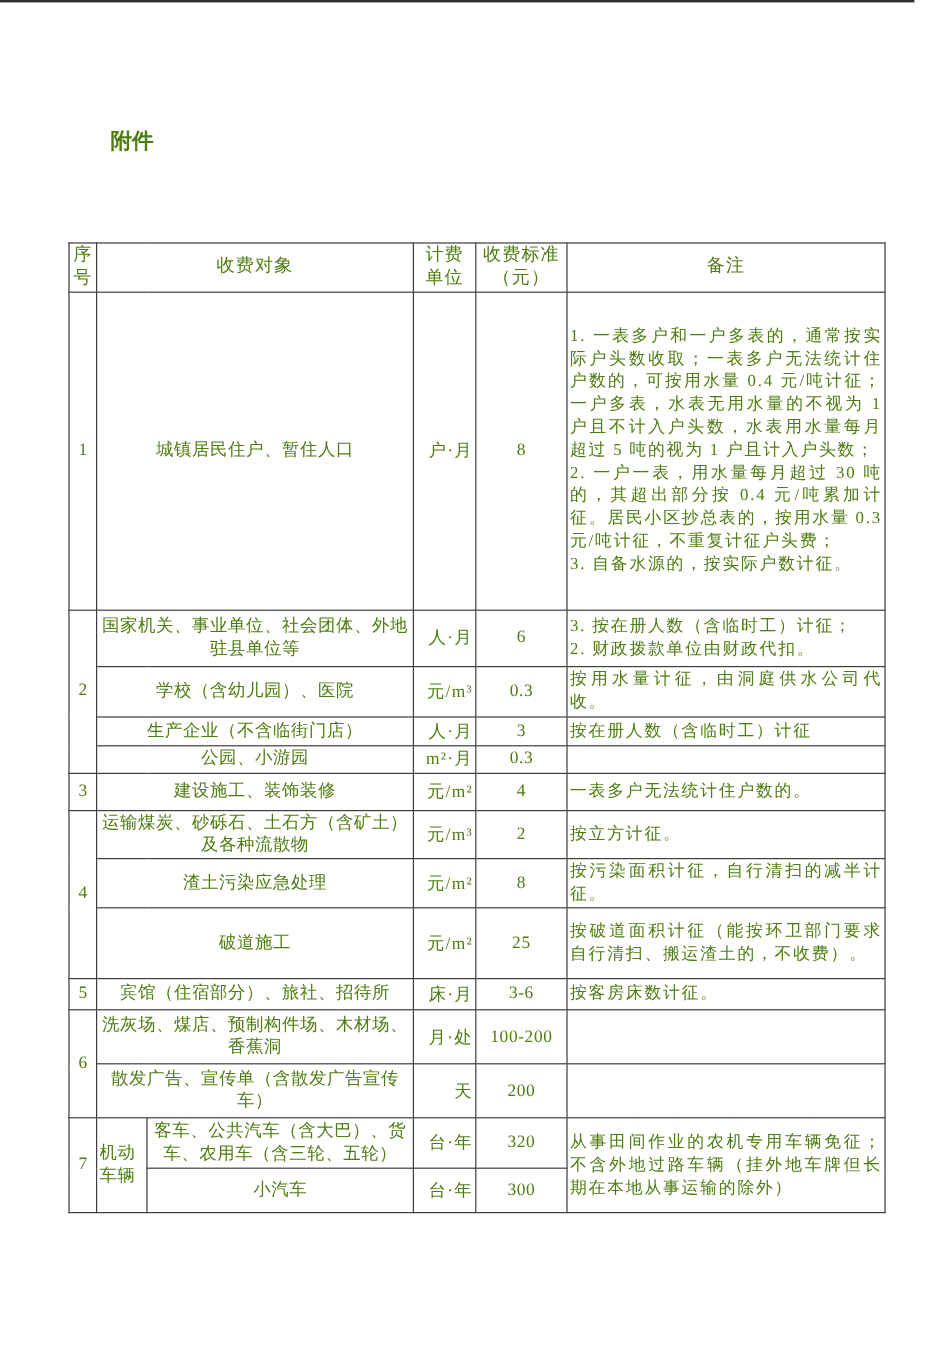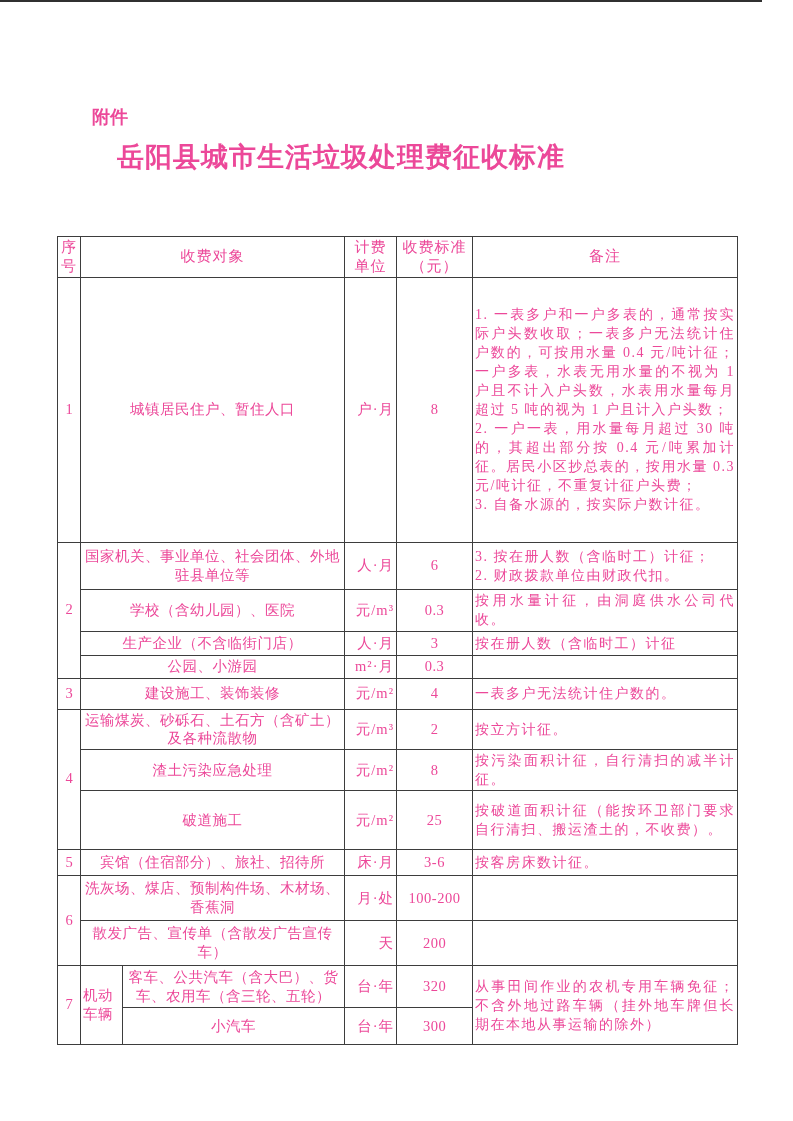--- a/index.html
+++ b/index.html
@@ -1,51 +1,50 @@
 <!DOCTYPE html>
 <html><head>
 <meta charset="utf-8">
 <style>
   html,body{margin:0;padding:0;background:#ffffff;}
   .page{
     position:relative;width:786px;height:1121px;background:#ffffff;
-    font-family:"Liberation Serif","DejaVu Serif",serif;color:#ec4899;overflow:hidden;
+    font-family:"Liberation Serif","DejaVu Serif",serif;color:#4d7c0f;overflow:hidden;
   }
   .artifact-top{position:absolute;top:0;left:0;width:762px;height:2px;background:#303030;}
   .attachment{
     position:absolute;left:92px;top:105px;
     font-family:"Liberation Sans","DejaVu Sans",sans-serif;font-weight:bold;font-size:18px;
   }
   .title{
     position:absolute;left:0;top:139px;width:682px;text-align:center;
     font-family:"Liberation Sans","DejaVu Sans",sans-serif;font-weight:bold;
     font-size:27px;letter-spacing:1px;
   }
   table.fee{
-    position:absolute;left:57px;top:236px;width:680px;
+    position:absolute;left:57px;top:202px;width:680px;
     border-collapse:collapse;table-layout:fixed;font-size:14.5px;
   }
   table.fee td{border:1px solid #3d3d3d;vertical-align:middle;padding:1px 2px;overflow:hidden;}
   .hdr{text-align:center;letter-spacing:1px;font-size:15px;line-height:1.25;padding:0;}
   .c-no{text-align:center;padding:0;line-height:1.1;}
   .c-target{text-align:center;padding:2px 4px 2px 6px;letter-spacing:0.5px;line-height:1.3;}
   .c-unit{text-align:right;letter-spacing:1px;padding:0;}
   .c-std{text-align:center;padding:0;letter-spacing:0.5px;}
   .c-remark{text-align:left;padding:2px 3px;letter-spacing:1.5px;font-size:14px;line-height:19px;}
   .c-remark .para{text-align:justify;text-align-last:left;}
   .v-top{vertical-align:top;}
 </style>
 </head>
 <body>
 
 <div class="page">
   <div class="artifact-top"></div>
 
   <div class="attachment">附件</div>
-  <div class="title">岳阳县城市生活垃圾处理费征收标准</div>
 
   <table class="fee">
     <colgroup>
       <col style="width:23px">
         <col style="width:42px">
         <col style="width:222px">
       <col style="width:52px">
         <col style="width:76px">
         <col style="width:265px">
     </colgroup>

